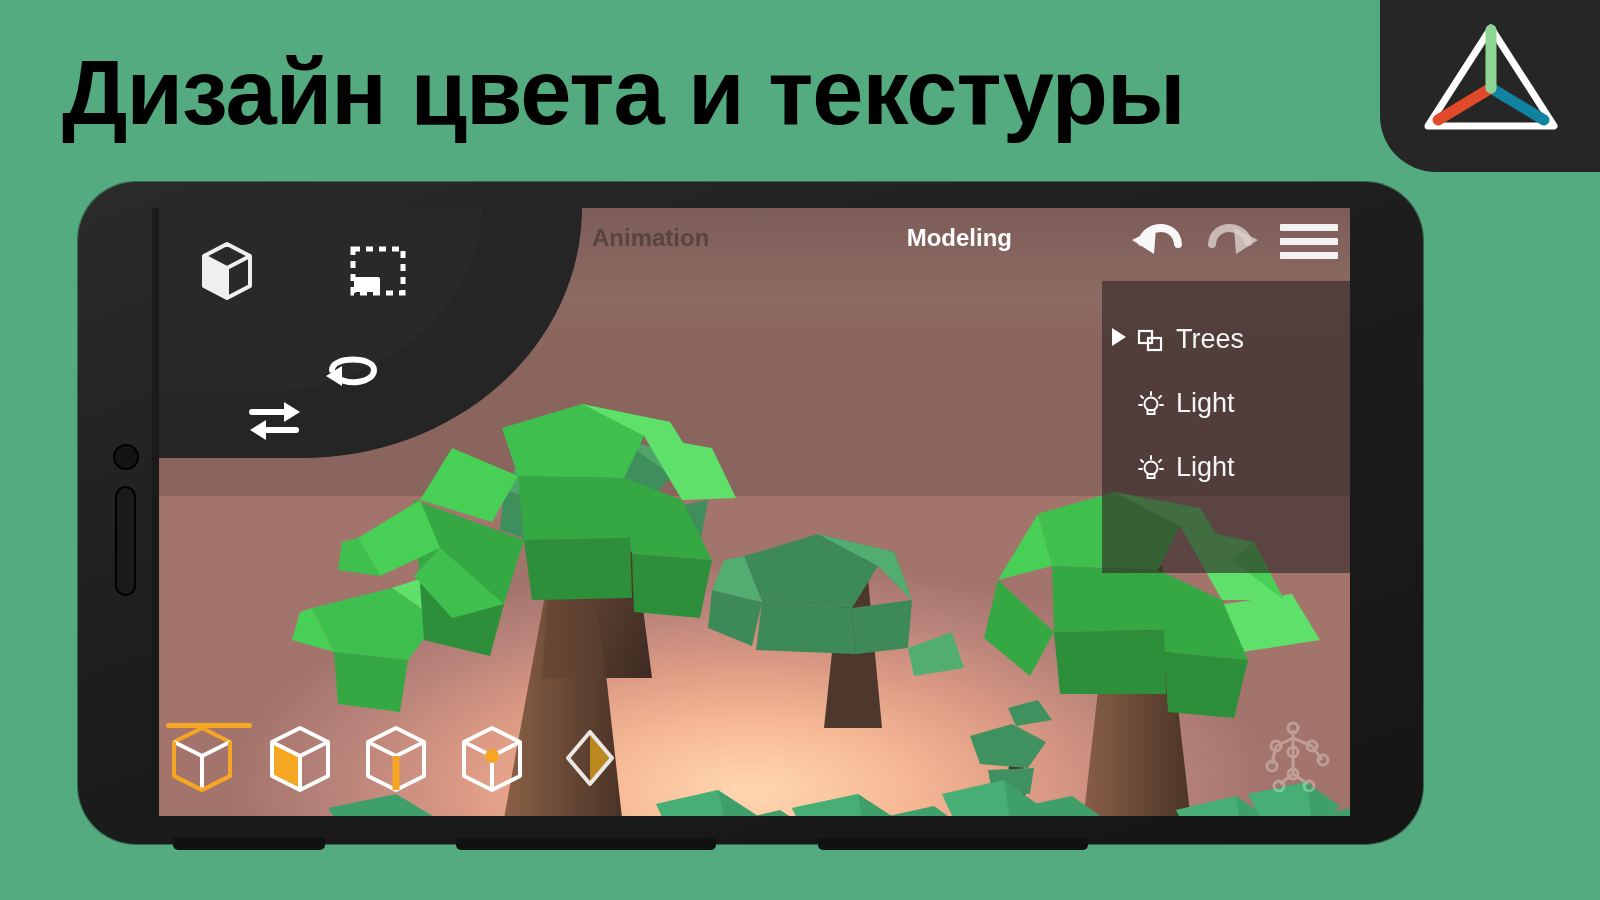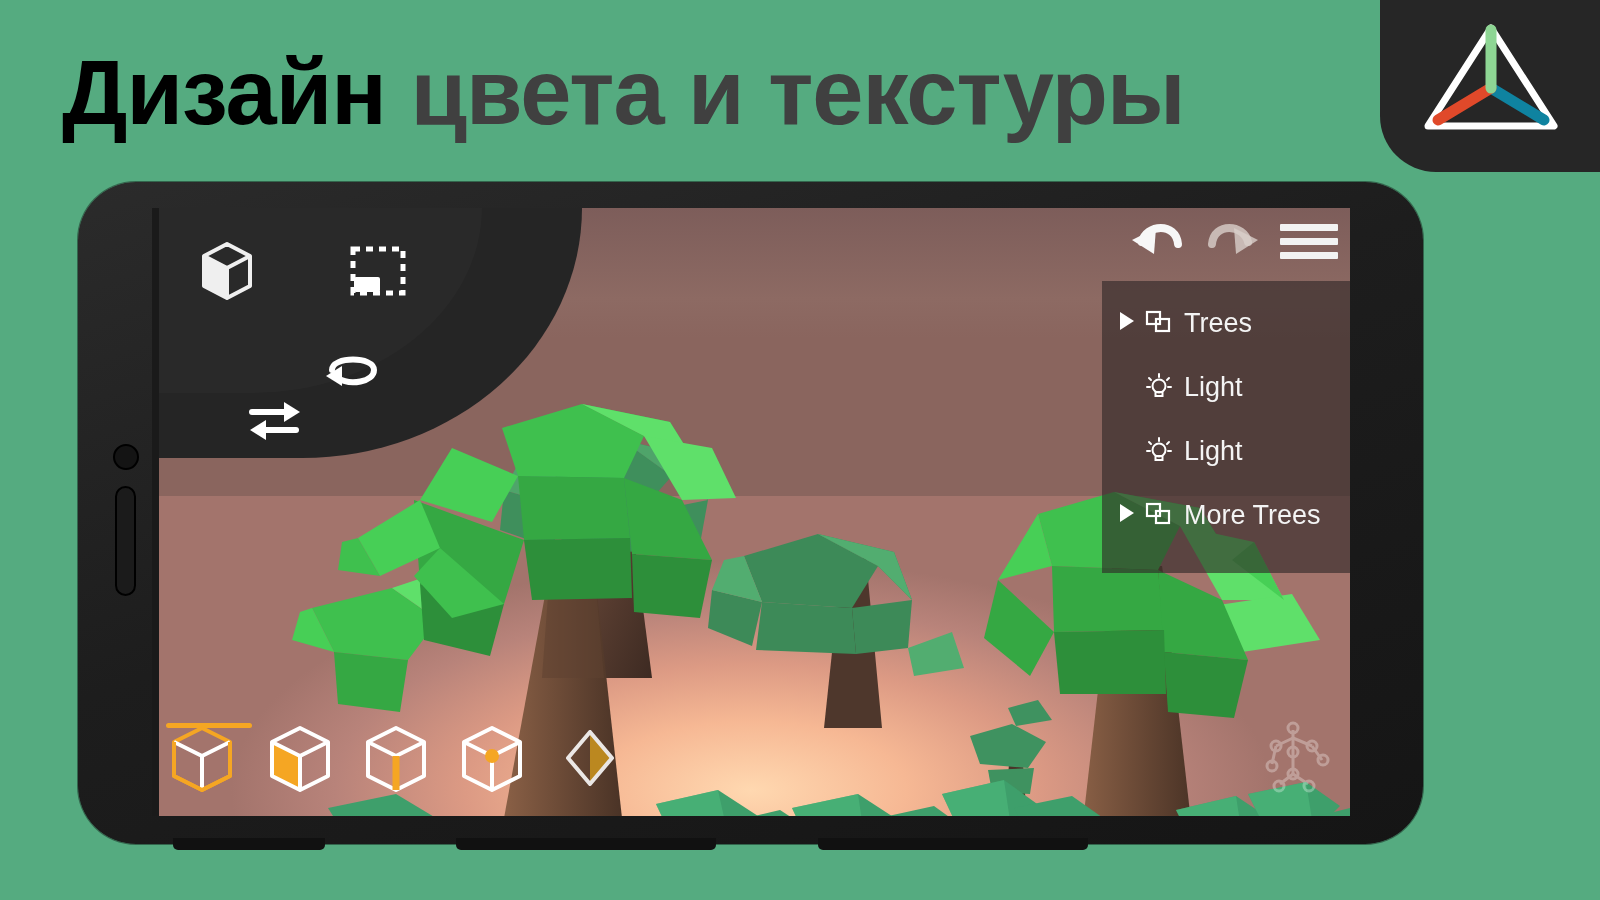--- a/index.html
+++ b/index.html
@@ -10,21 +10,21 @@
     position:relative;
   }
 
   
   .headline{
     position:absolute; left:62px; top:46px;
     font-size:92px; font-weight:bold; letter-spacing:-1px;
     white-space:nowrap; line-height:1; z-index:40;
   }
   .headline .w{ color:#000000; }
-  .headline .d{ color:#404040; }
+  .headline .d{ color:#000000; }
 
   
   .logo-badge{
     position:absolute; right:0; top:0;
     width:220px; height:172px;
     background:#262626;
     border-bottom-left-radius:56px;
     z-index:60;
   }
   .logo-badge svg{ position:absolute; left:36px; top:8px; }
@@ -116,22 +116,22 @@
   .burger span{ display:block; width:58px; height:7px; background:#f2f2f2; border-radius:1px; }
 
   
   .outliner{
     position:absolute; right:0; top:73px; width:248px; height:292px;
     background:rgba(46,38,38,.62);
     z-index:13;
     padding-top:10px;
   }
   .out-row{
-    display:flex; align-items:center; height:64px;
-    padding-left:16px; gap:9px;
+    display:flex; align-items:flex-end; height:64px;
+    padding-left:8px; gap:9px;
     color:#f4f4f4; font-size:27px;
   }
   .out-row .caret{ width:18px; flex:0 0 18px; }
   .out-row .caret.empty{ visibility:hidden; }
   .out-ico{ width:30px; flex:0 0 30px; display:flex; align-items:center; }
 
   
   .bottombar{
     position:absolute; left:0; bottom:0; width:100%; height:110px;
     z-index:13;
@@ -358,20 +358,24 @@
 
     <div class="tool-ico" style="left:94px;top:190px;">
       <svg width="56" height="44" viewBox="0 0 56 44">
         <path d="M6 14 H42" stroke="#ffffff" stroke-width="6" stroke-linecap="round"></path>
         <polygon points="38,4 54,14 38,24" fill="#ffffff"></polygon>
         <path d="M50 32 H16" stroke="#ffffff" stroke-width="6" stroke-linecap="round"></path>
         <polygon points="20,22 4,32 20,42" fill="#ffffff"></polygon>
       </svg>
     </div>
 
+    <div class="tabs">
+      <div class="tab-anim">Animation</div>
+      <div class="tab-model">Modeling</div>
+    </div>
 
     <div class="topright">
       <div>
         <svg width="58" height="46" viewBox="0 0 58 46">
           <path d="M14 26 C18 8, 48 6, 50 28" fill="none" stroke="#f7f7f7" stroke-width="8" stroke-linecap="round"></path>
           <polygon points="4,24 28,12 26,38" fill="#f7f7f7"></polygon>
         </svg>
       </div>
       <div>
         <svg width="58" height="46" viewBox="0 0 58 46">
@@ -432,34 +436,20 @@
               <line x1="4" y1="5" x2="6" y2="7"></line>
               <line x1="24" y1="5" x2="22" y2="7"></line>
               <line x1="2" y1="14" x2="5" y2="14"></line>
               <line x1="26" y1="14" x2="23" y2="14"></line>
             </g>
           </svg>
         </span>
         <span>Light</span>
       </div>
 
-      <div class="out-row">
-        <span class="caret">
-          <svg width="18" height="22" viewBox="0 0 18 22">
-              <polygon points="2,2 16,11 2,20" fill="#ffffff"></polygon>
-            </svg>
-        </span>
-        <span class="out-ico">
-          <svg width="28" height="26" viewBox="0 0 28 26">
-            <rect x="2" y="2" width="13" height="12" fill="none" stroke="#ffffff" stroke-width="2.2"></rect>
-            <rect x="11" y="9" width="13" height="12" fill="none" stroke="#ffffff" stroke-width="2.2"></rect>
-          </svg>
-        </span>
-        <span>More Trees</span>
-      </div>
     </div>
 
     <div class="bottombar">
       <div class="mode-underline"></div>
 
       <div class="mode-ico" style="left:14px;">
         <svg width="72" height="74" viewBox="0 0 72 74">
           <polygon points="8,20 36,6 64,20 64,54 36,68 8,54" fill="none" stroke="#f5a623" stroke-width="4" stroke-linejoin="round"></polygon>
           <polyline points="8,20 36,34 64,20" fill="none" stroke="#ffffff" stroke-width="4" stroke-linejoin="round"></polyline>
           <line x1="36" y1="34" x2="36" y2="68" stroke="#ffffff" stroke-width="4"></line>

